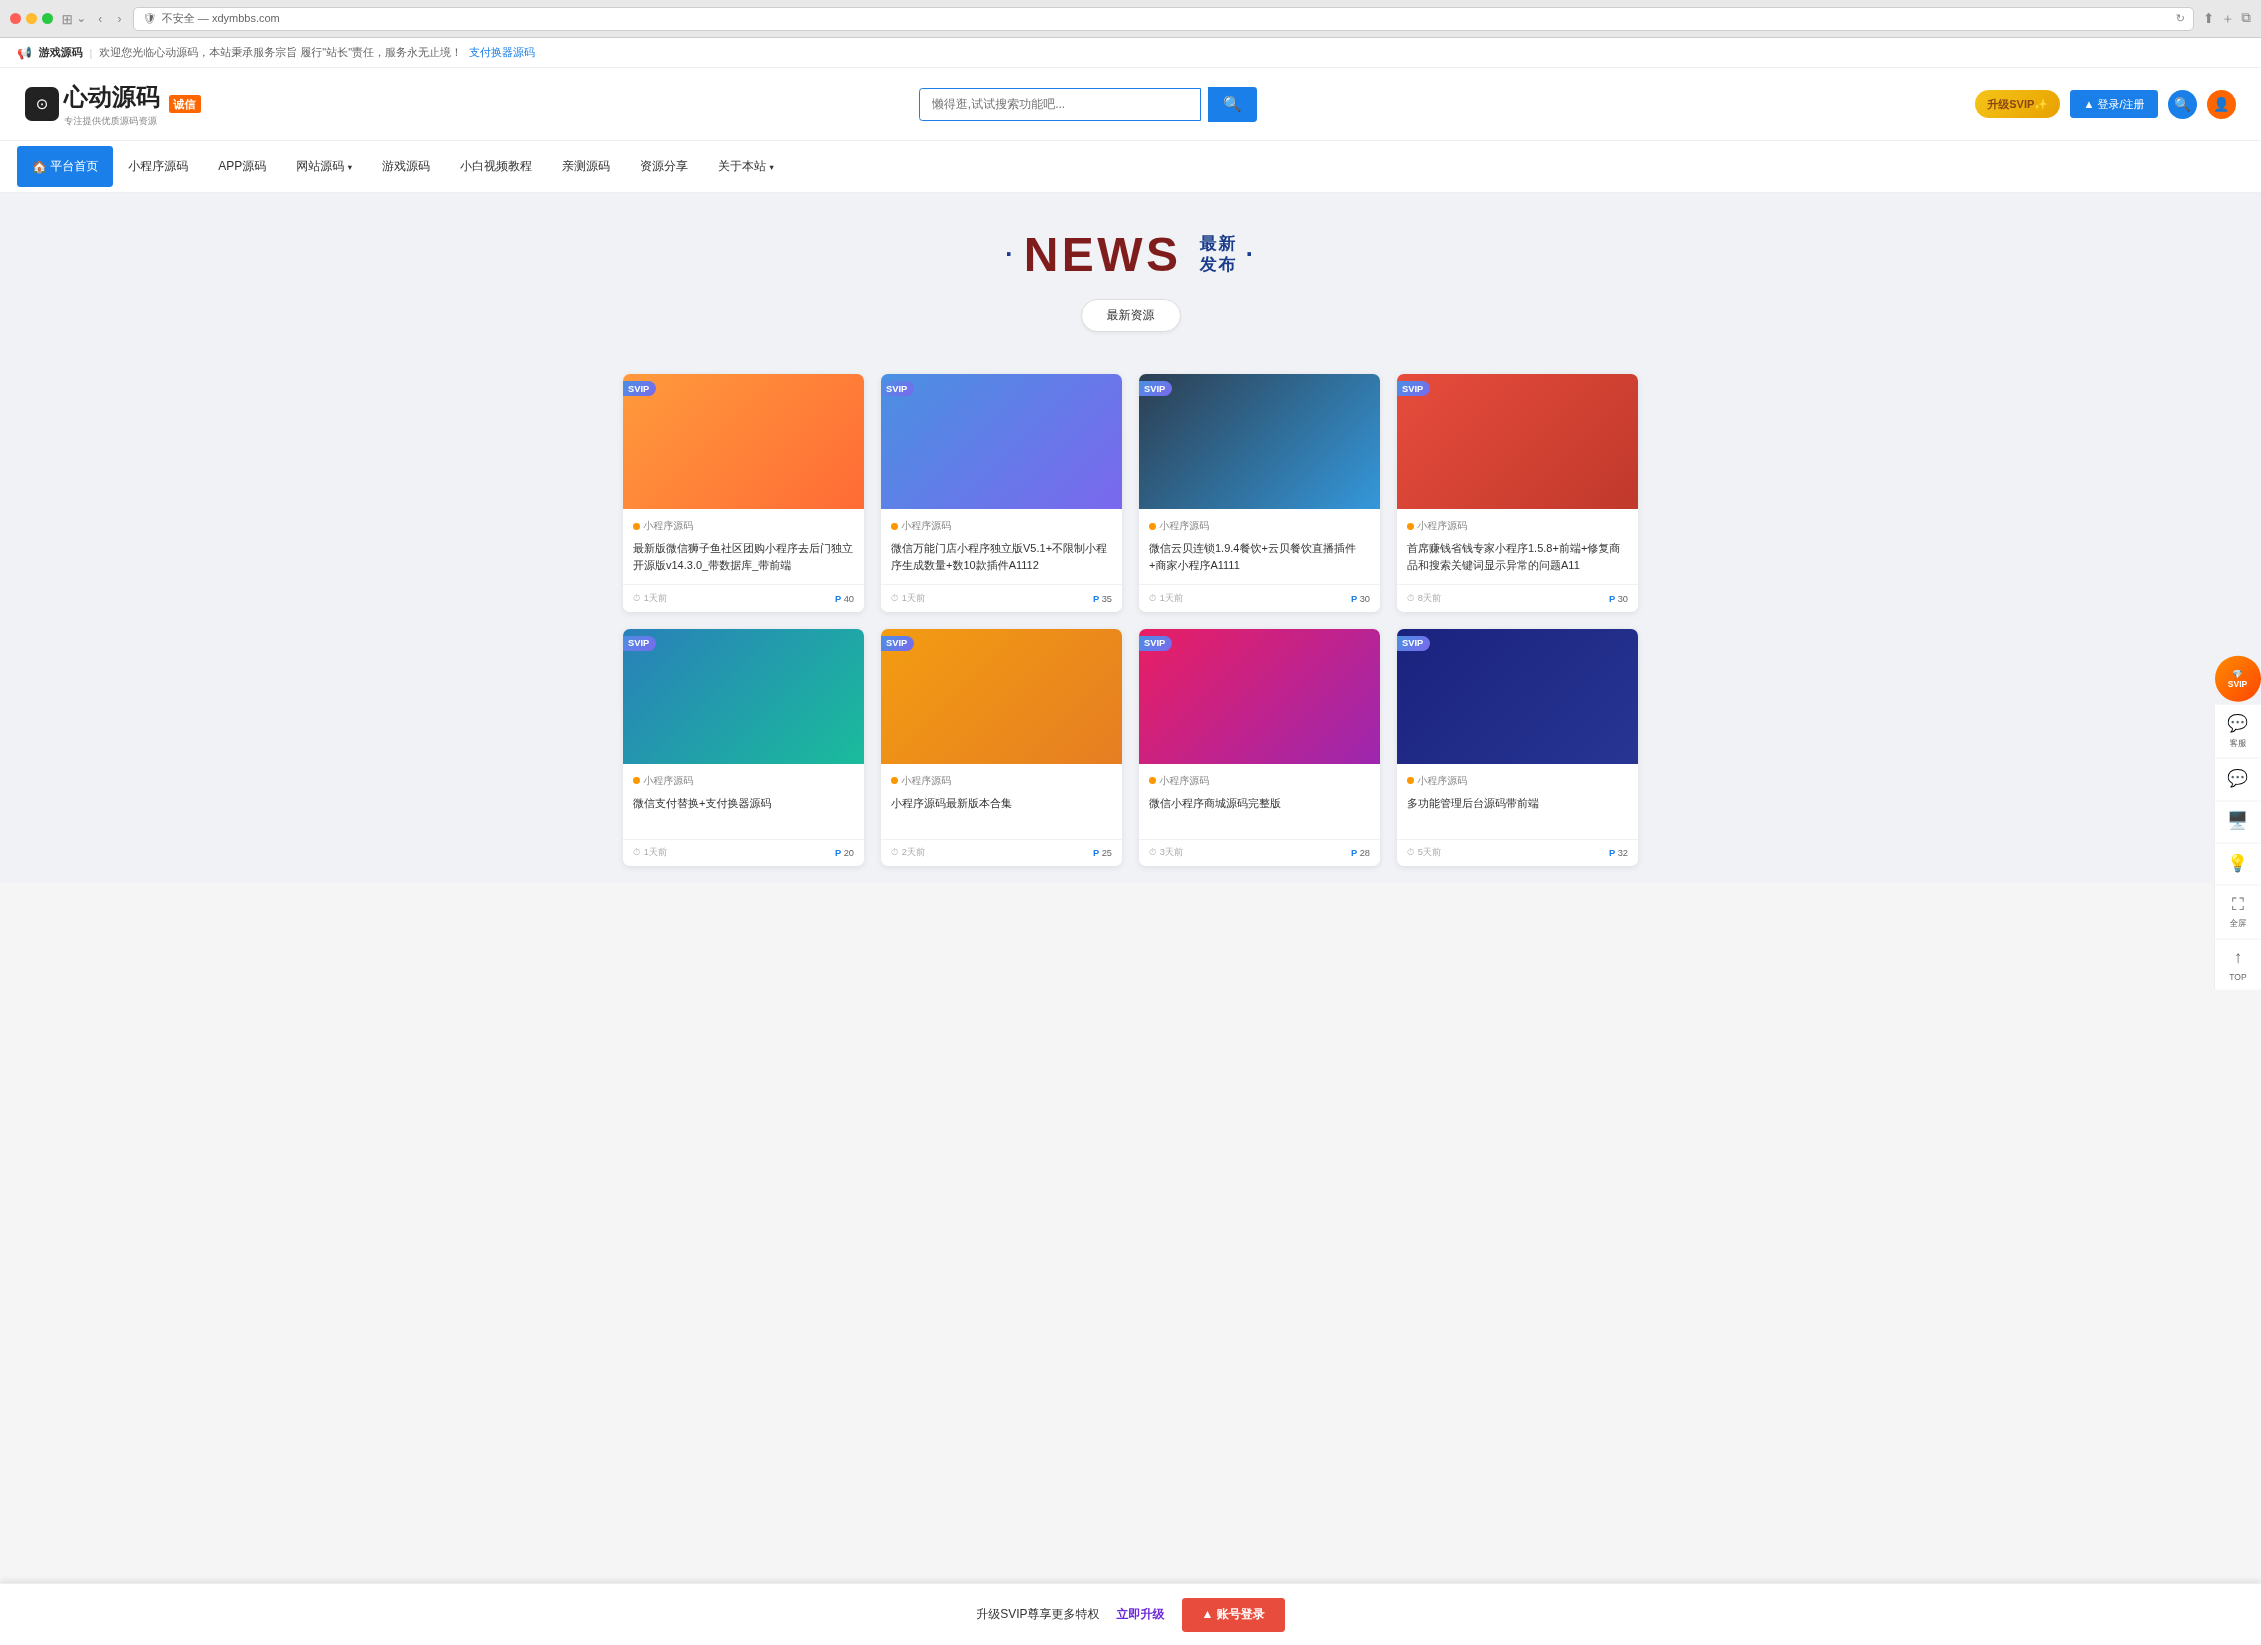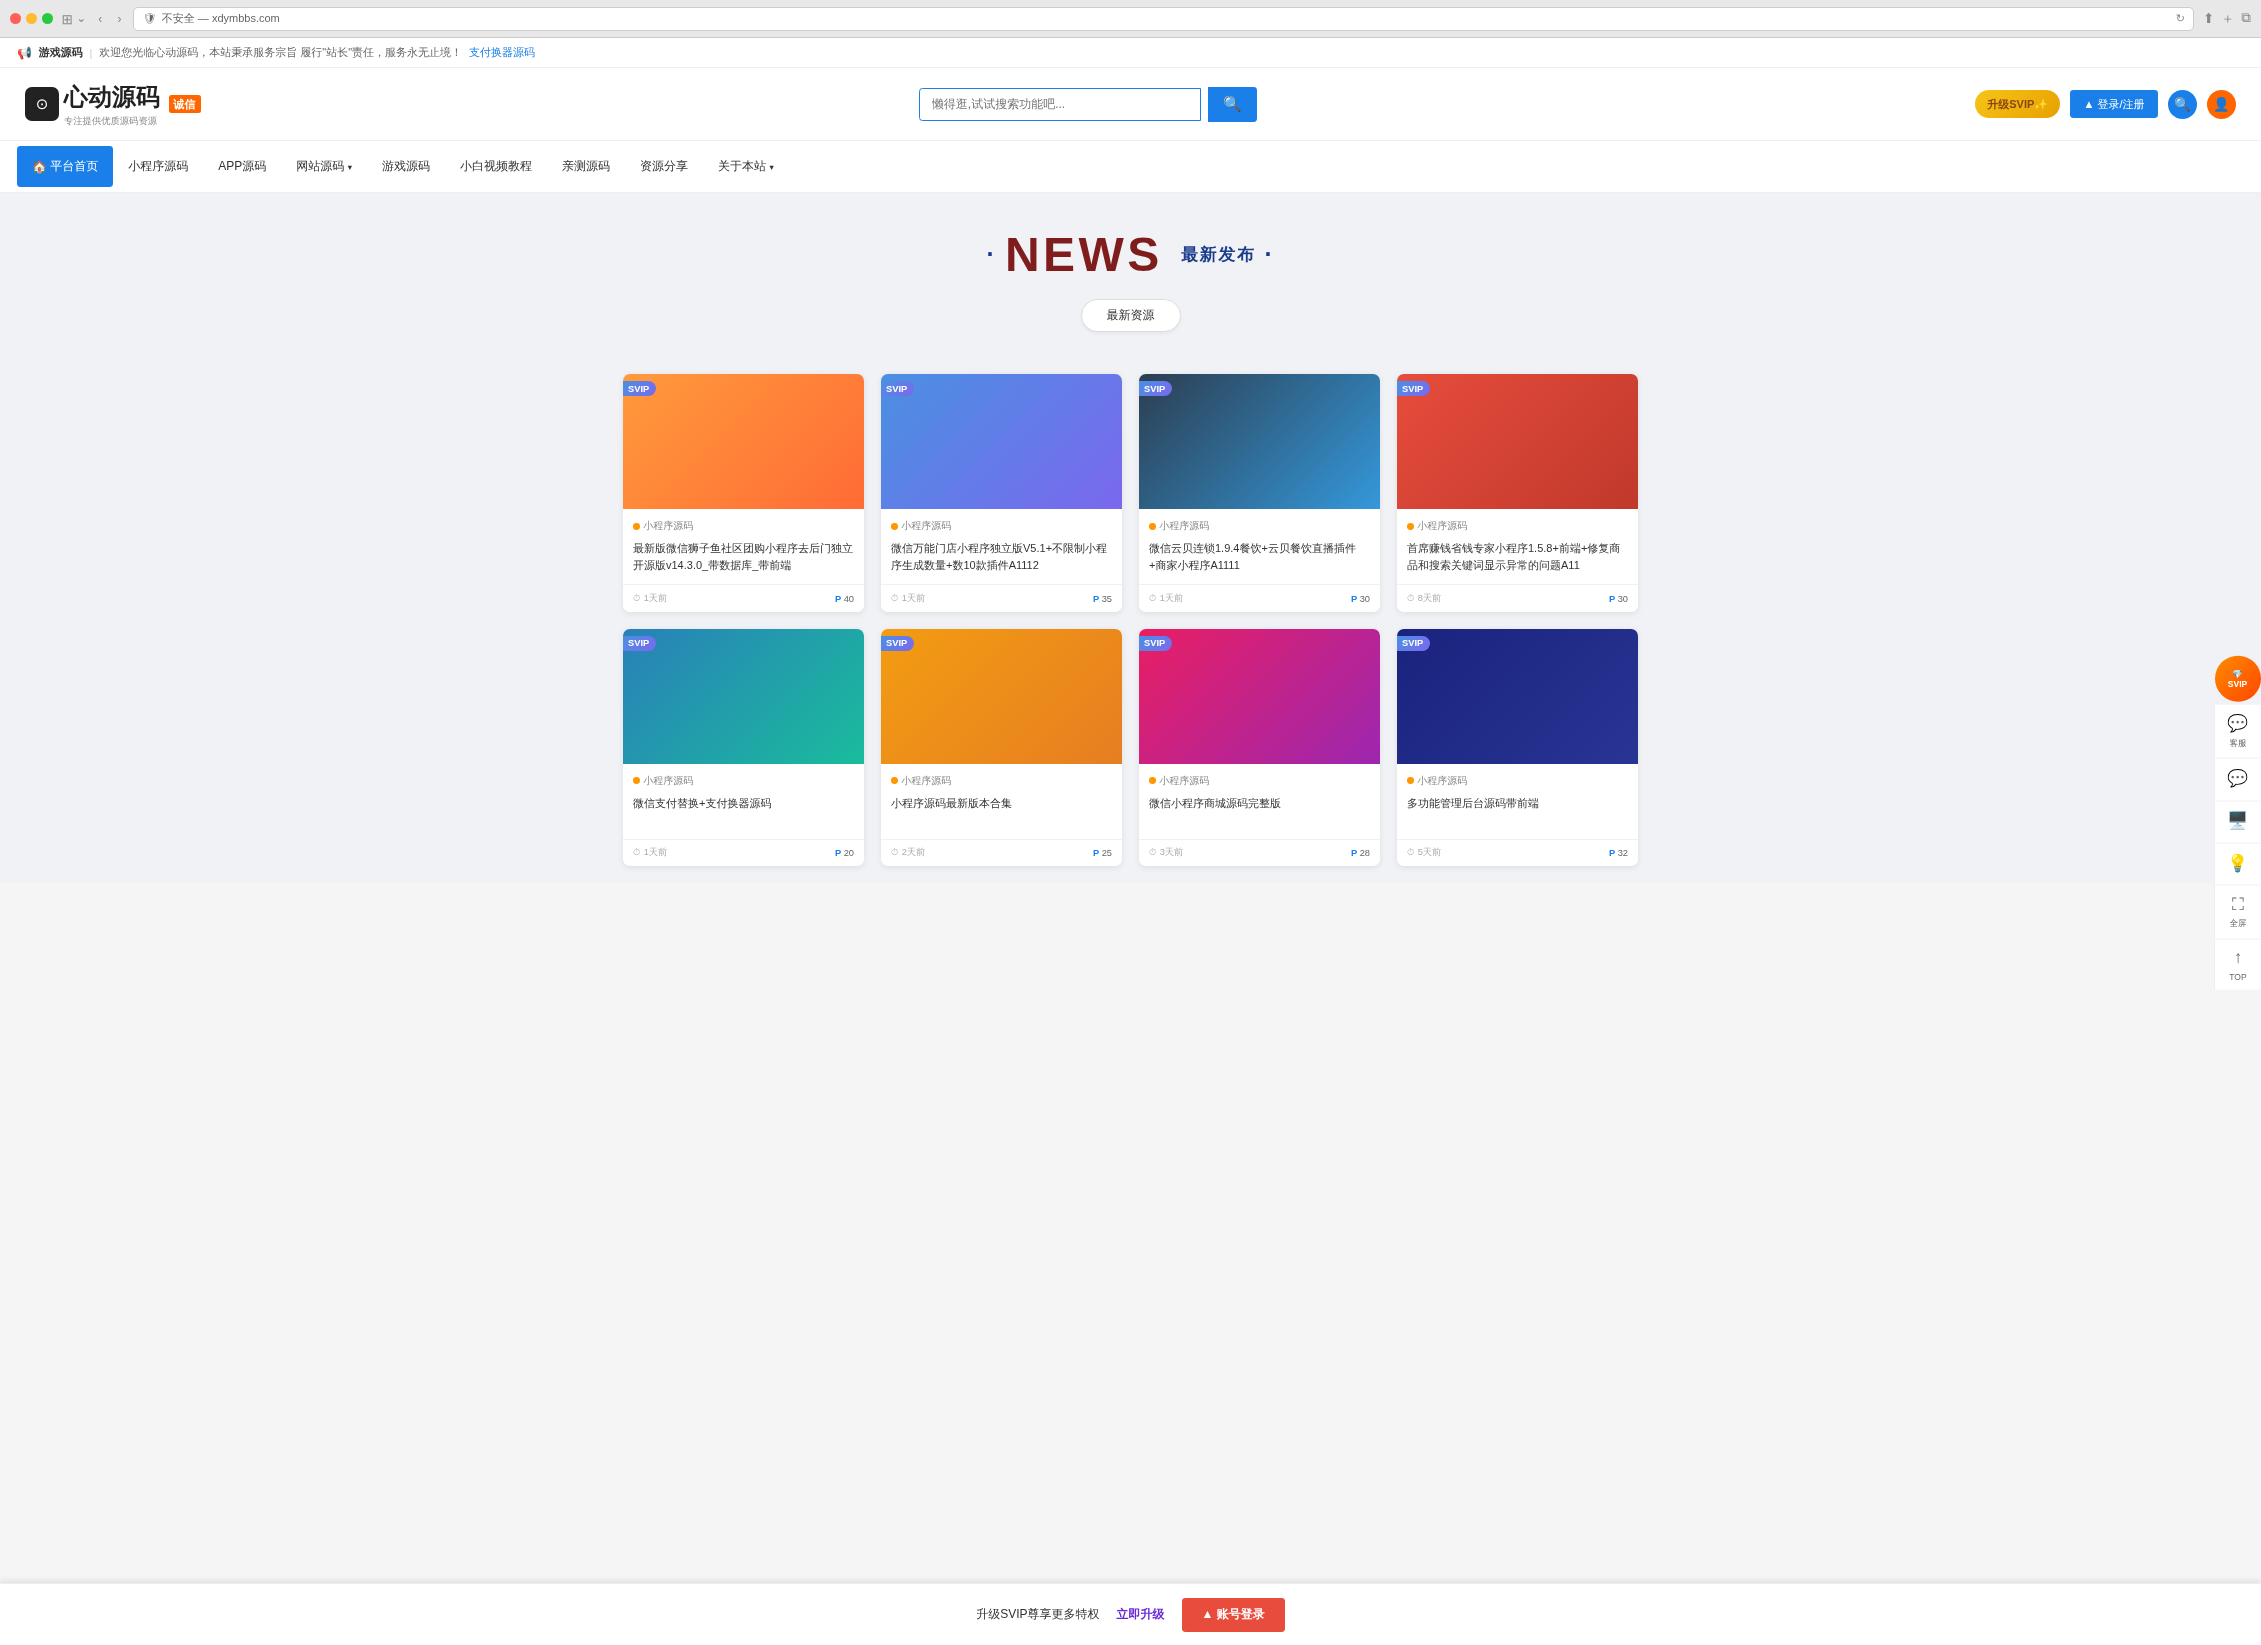--- a/index.html
+++ b/index.html
@@ -173,21 +173,21 @@
   <a href="#" class="nav-item">
     <span>关于本站</span>
     <span class="nav-arrow">▾</span>
   </a>
 </nav>
 
 <div class="hero-section">
   <div class="news-title">
     <span class="news-dots">·</span>
     <span style="font-size:48px;font-weight:900;color:#7f1d1d;letter-spacing:3.4px;">NEWS</span>
-    <div style="display:flex;flex-direction:row;align-items:flex-start;font-size:17px;line-height:1.2;margin-left:10px;">
+    <div style="display:flex;flex-direction:column;align-items:flex-start;font-size:17px;line-height:1.2;margin-left:10px;">
       <span>最新</span>
       <span>发布</span>
     </div>
     <span class="news-dots">·</span>
   </div>
   <div class="tab-bar">
     <button class="tab-btn active">最新资源</button>
   </div>
 </div>
 

